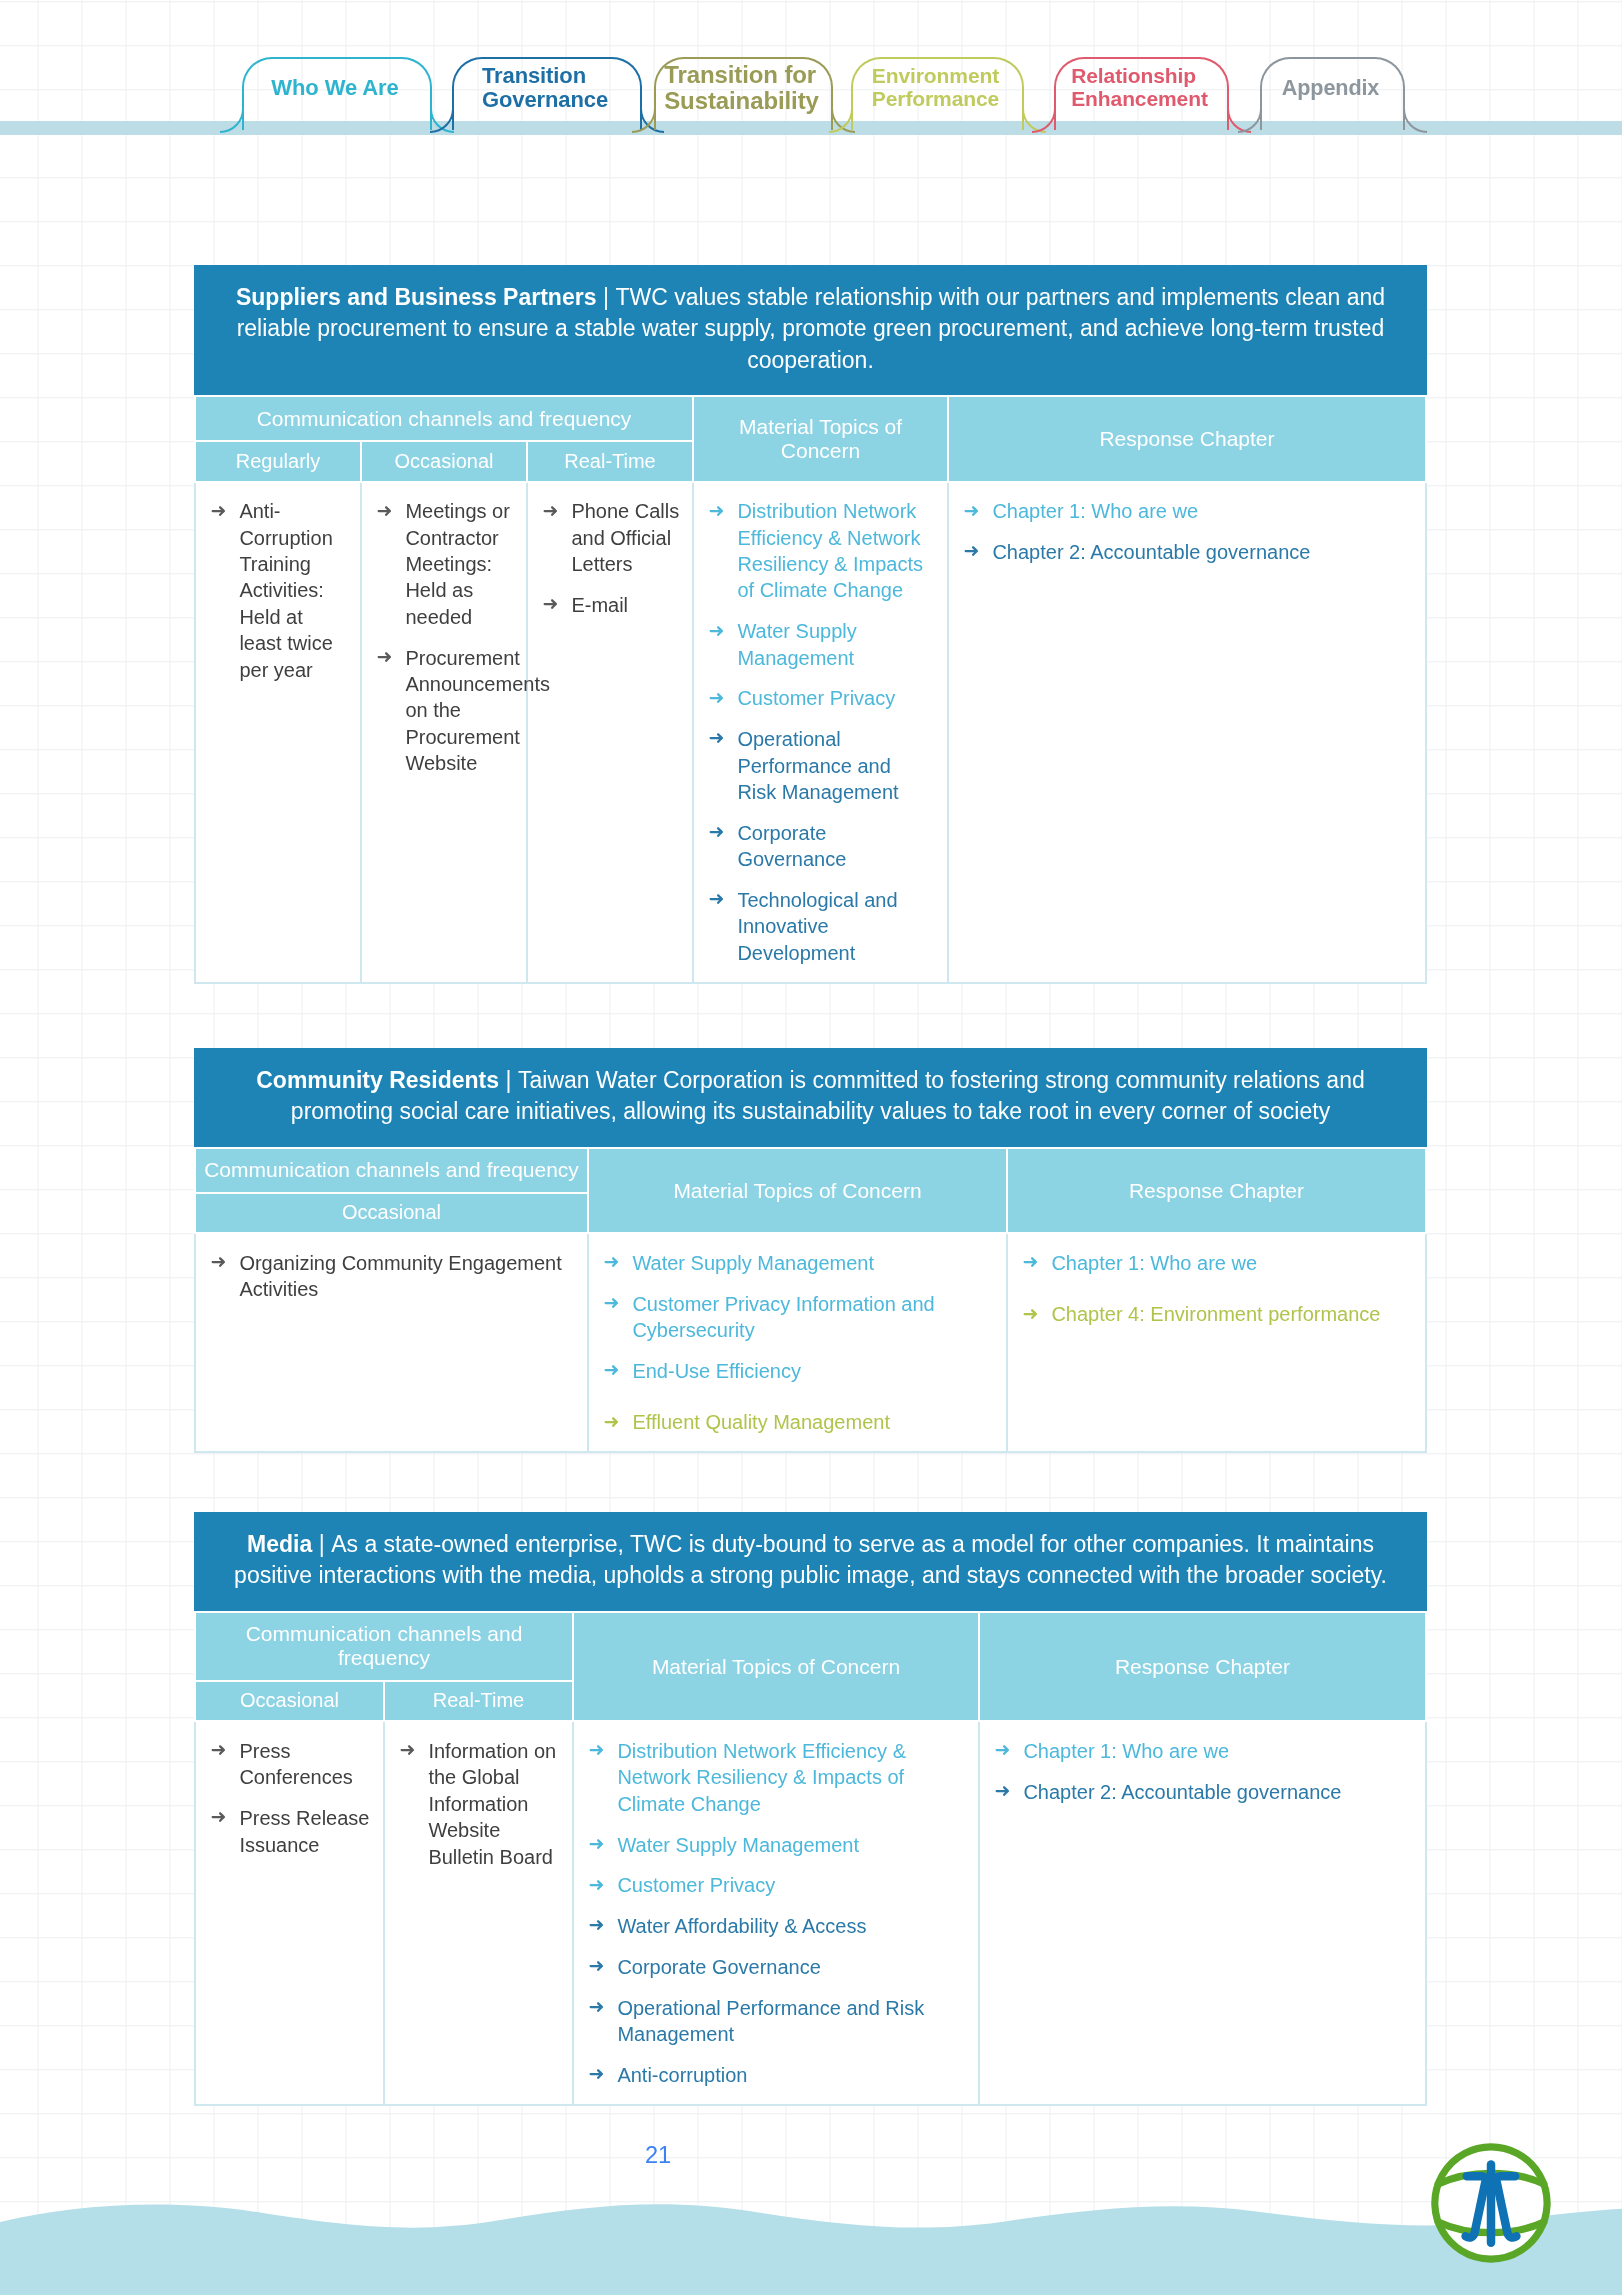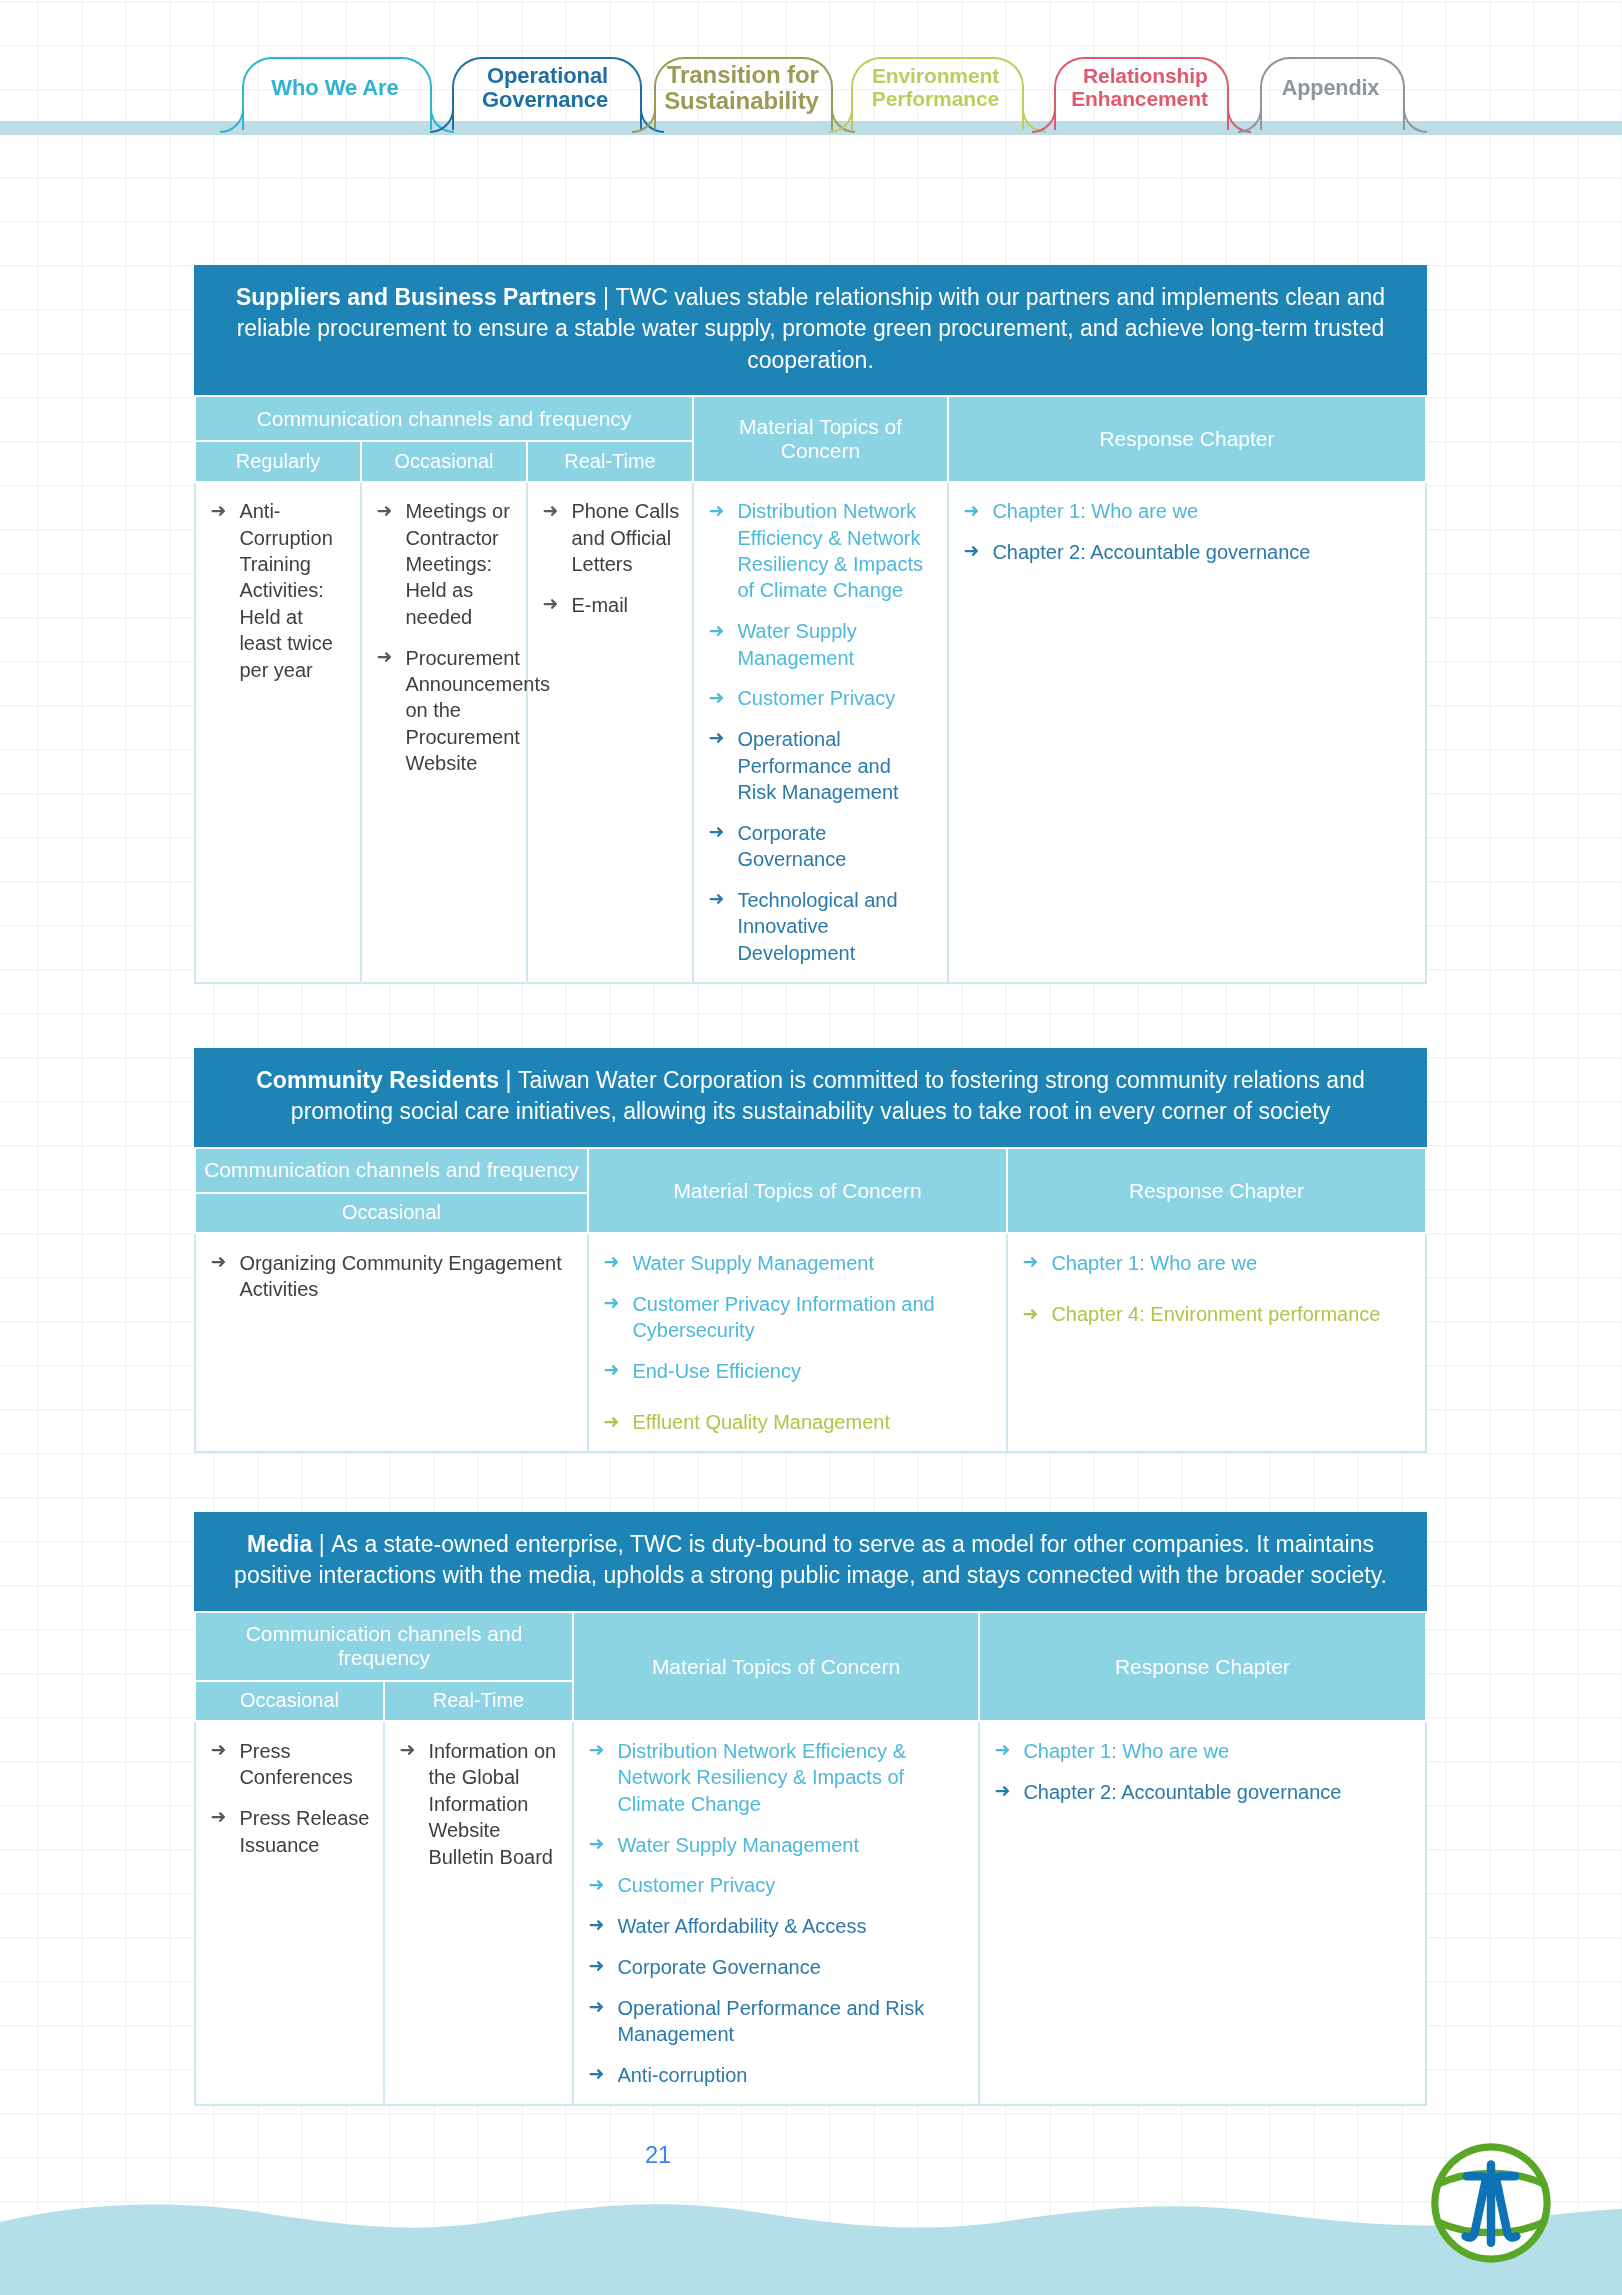--- a/index.html
+++ b/index.html
@@ -22,21 +22,21 @@
 
   
   #navwrap{position:absolute;left:0;top:48px;width:1622px;height:92px;}
   #navbar-line{
     position:absolute;left:0;top:121px;width:1622px;height:14.4px;
     background:#bcdde6;
   }
   .tab{
     position:absolute;top:0;height:79px;
     display:flex;align-items:center;justify-content:center;
-    text-align:right;line-height:1.08;
+    text-align:left;line-height:1.08;
     font-weight:bold;letter-spacing:-0.1px;
   }
   .tab .tlabel{position:relative;z-index:3;padding:0 3.9px;}
   .tab .hood{
     position:absolute;left:0;top:9.2px;width:100%;height:71px;
     border-top:2.9px solid currentColor;
     border-left:2.9px solid currentColor;
     border-right:2.9px solid currentColor;
     border-radius:30px 30px 0 0;
     z-index:1;
@@ -101,21 +101,21 @@
   <div id="grid"></div>
 
   <div id="navbar-line"></div>
   <div id="navwrap">
       <div class="tab" style="left: 242px; width: 186px; color: rgb(46, 180, 207); font-size: 22px;">
         <div class="hood"></div>
         <div class="tlabel">Who We Are</div>
       </div>
       <div class="tab" style="left: 452px; width: 186px; color: rgb(29, 111, 165); font-size: 22px;">
         <div class="hood"></div>
-        <div class="tlabel"><span>Operational</span><br><span>Governance</span></div>
+        <div class="tlabel"><span>Transition</span><br><span>Governance</span></div>
       </div>
       <div class="tab" style="left: 654px; width: 175px; color: rgb(154, 155, 85); font-size: 24px;">
         <div class="hood"></div>
         <div class="tlabel"><span>Transition for</span><br><span>Sustainability</span></div>
       </div>
       <div class="tab" style="left: 851px; width: 169px; color: rgb(192, 203, 93); font-size: 21px;">
         <div class="hood"></div>
         <div class="tlabel"><span>Environment</span><br><span>Performance</span></div>
       </div>
       <div class="tab" style="left: 1054px; width: 171px; color: rgb(224, 90, 110); font-size: 21px;">

